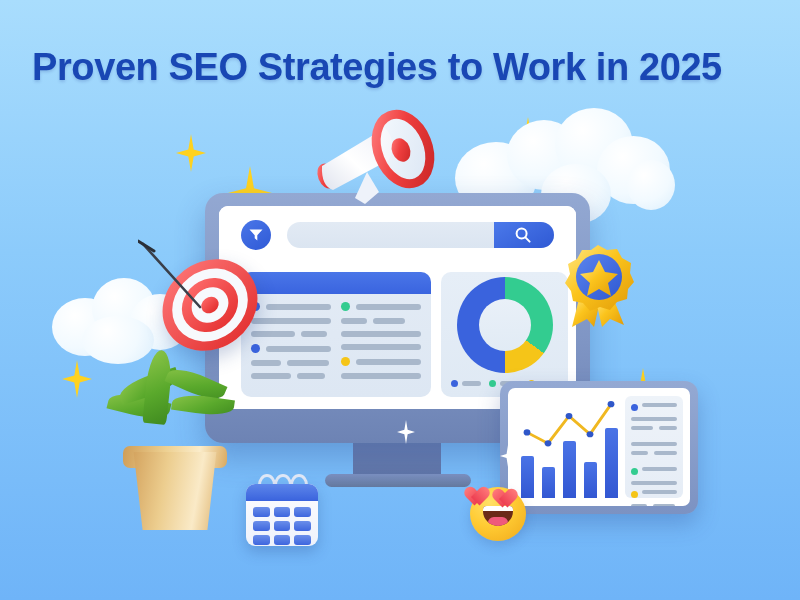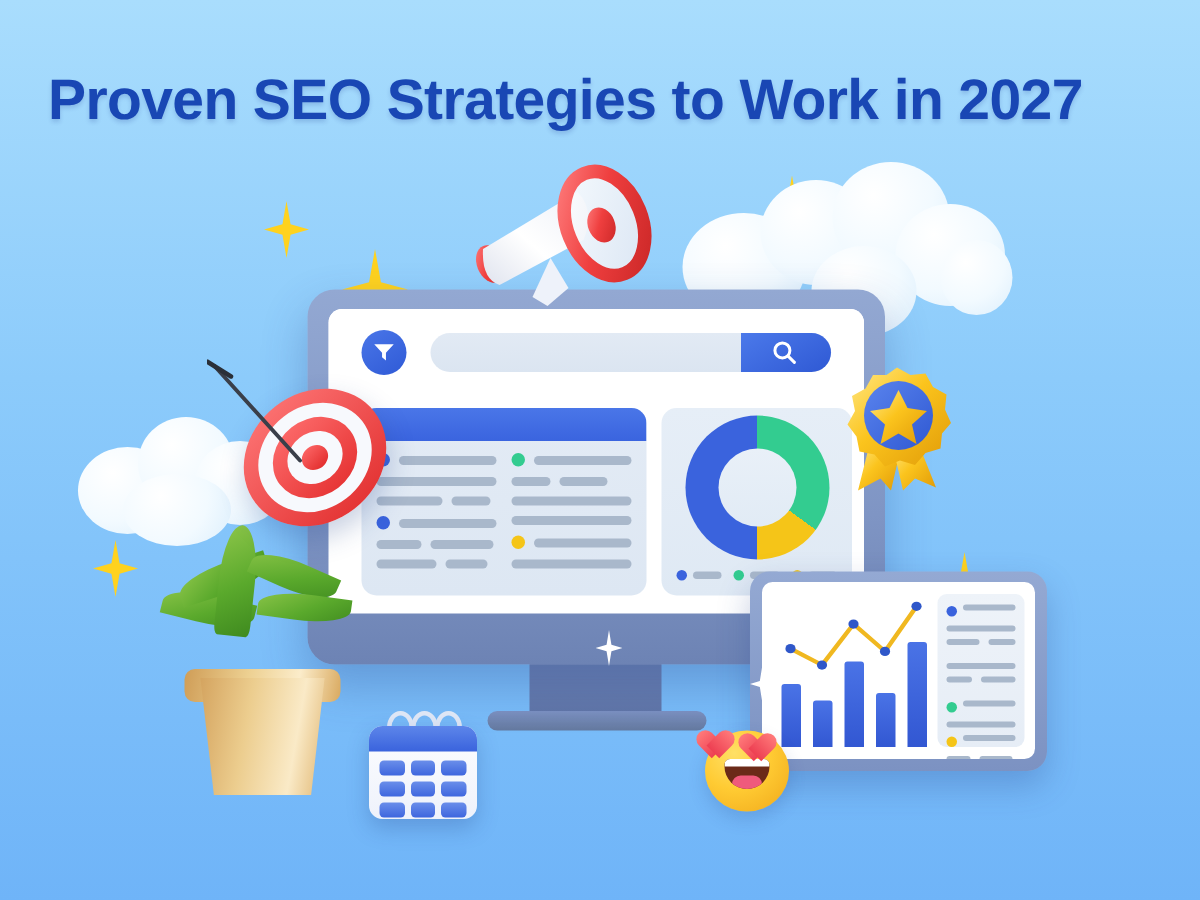--- a/index.html
+++ b/index.html
@@ -443,15 +443,15 @@
     <div id="emoji-face">
       <div id="emoji-mouth">
         <div id="emoji-teeth"></div>
         <div id="emoji-tongue"></div>
       </div>
     </div>
     <div class="abs heart-eye" style="left:5px;top:2px;"></div>
     <div class="abs heart-eye" style="left:33px;top:4px;"></div>
   </div>
 
-  <div class="abs" id="page-title">Proven SEO Strategies to Work in 2027</div>
+  <div class="abs" id="page-title">Proven SEO Strategies to Work in 2025</div>
 
 </div>
 
 </body></html>

